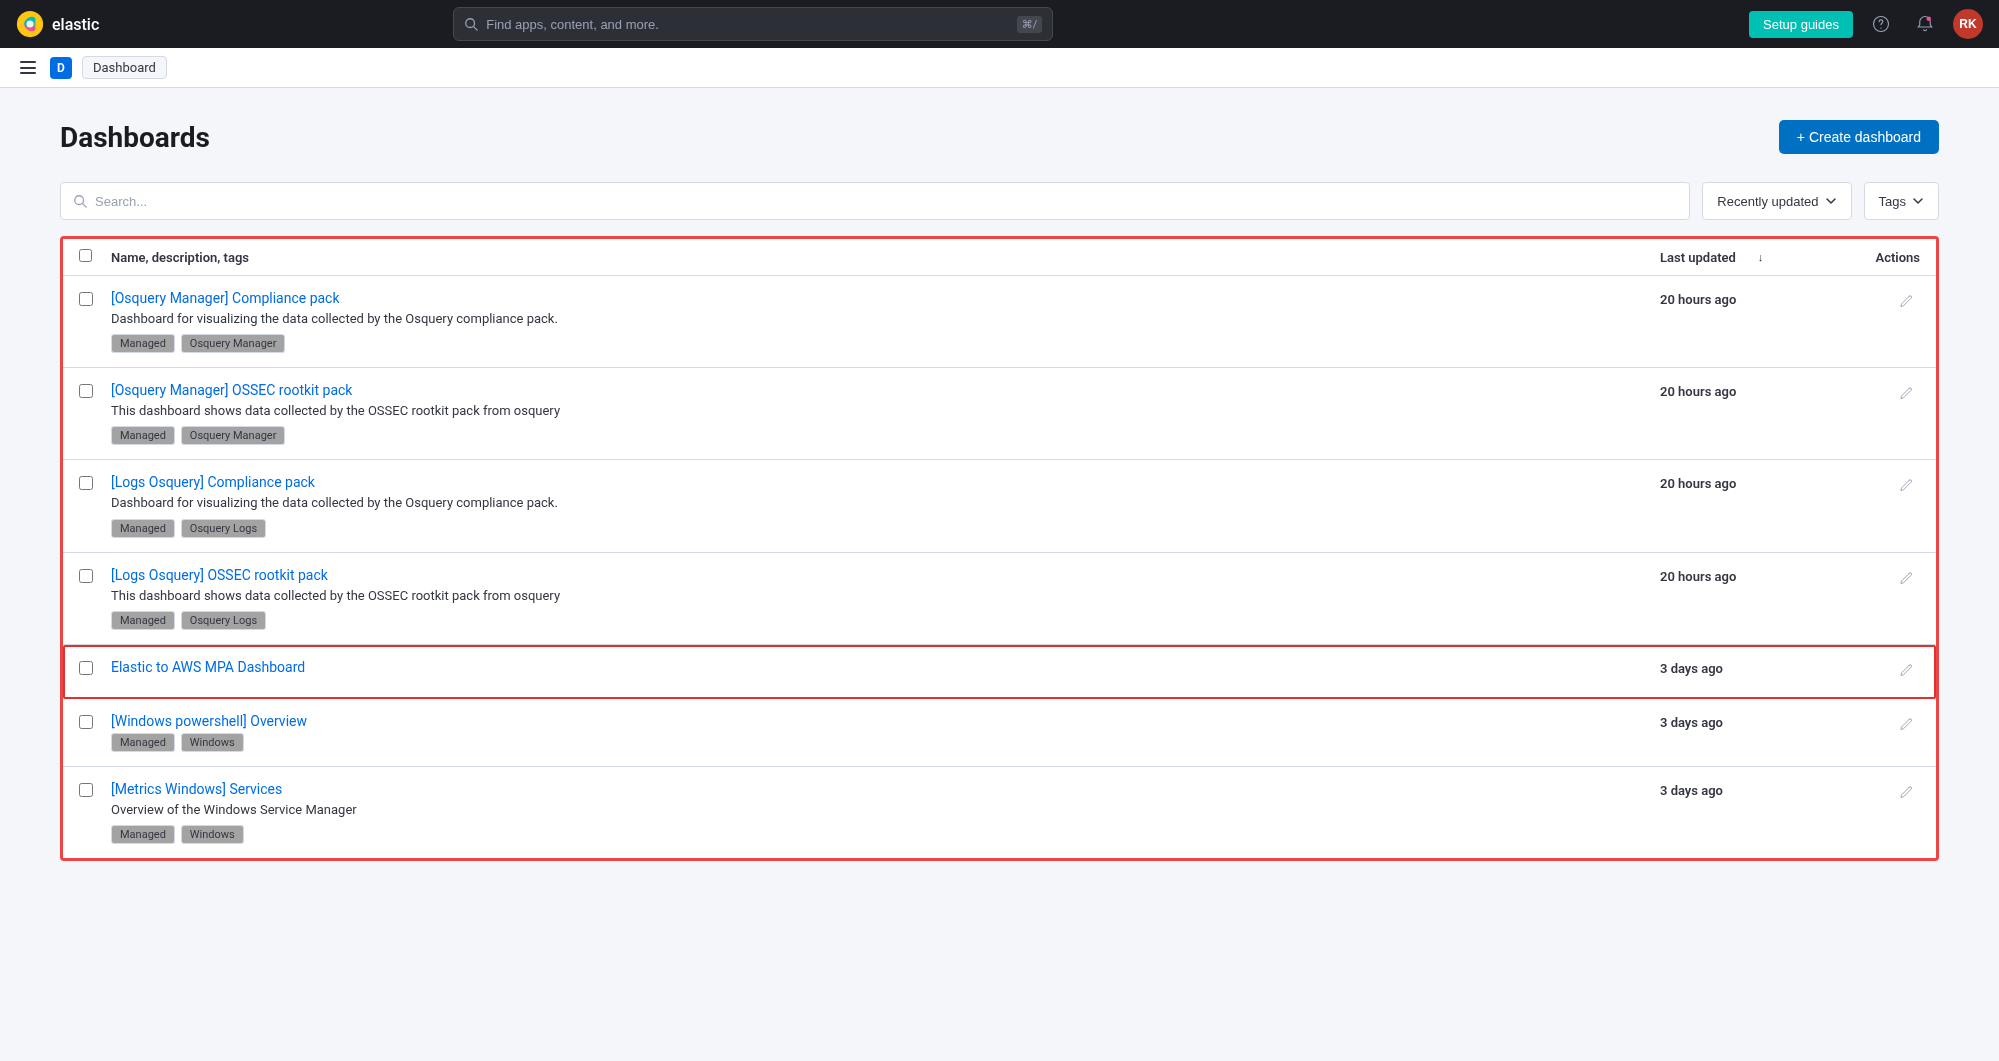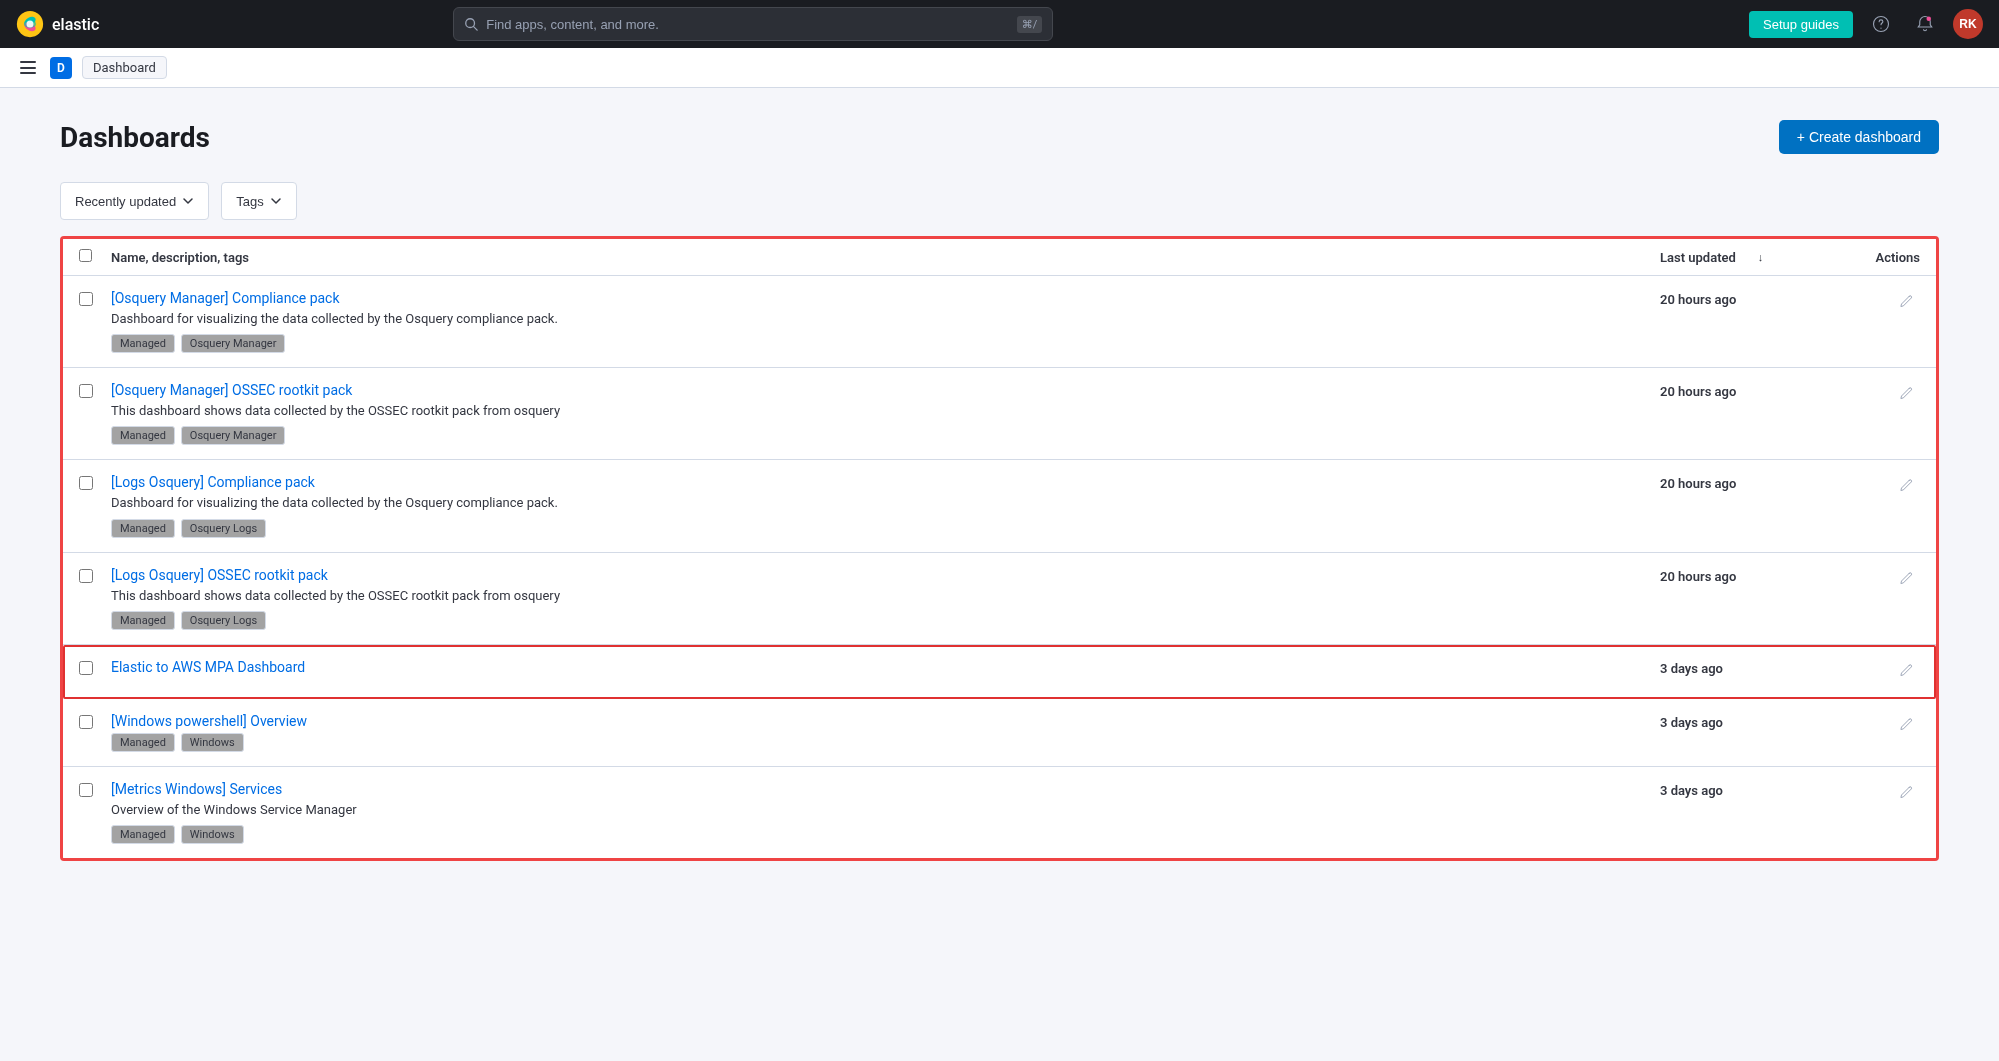--- a/index.html
+++ b/index.html
@@ -380,20 +380,27 @@
   <span class="breadcrumb-label">Dashboard</span>
 </div>
 
 <main class="main-content">
   <div class="page-header">
     <h1 class="page-title">Dashboards</h1>
     <button class="create-btn">+ Create dashboard</button>
   </div>
 
   <div class="filter-row">
+    <div class="list-search">
+      <svg width="14" height="14" viewBox="0 0 16 16" fill="none">
+        <circle cx="7" cy="7" r="5" stroke="#98a1b3" stroke-width="1.5"></circle>
+        <line x1="11" y1="11" x2="15" y2="15" stroke="#98a1b3" stroke-width="1.5" stroke-linecap="round"></line>
+      </svg>
+      <input type="text" placeholder="Search..." style="">
+    </div>
     <button class="filter-btn">
       <span>Recently updated</span>
       <svg width="12" height="12" viewBox="0 0 12 12" fill="none">
         <path d="M2 4l4 4 4-4" stroke="#343741" stroke-width="1.5" stroke-linecap="round" stroke-linejoin="round"></path>
       </svg>
     </button>
     <button class="filter-btn">
       <span>Tags</span>
       <svg width="12" height="12" viewBox="0 0 12 12" fill="none">
         <path d="M2 4l4 4 4-4" stroke="#343741" stroke-width="1.5" stroke-linecap="round" stroke-linejoin="round"></path>

